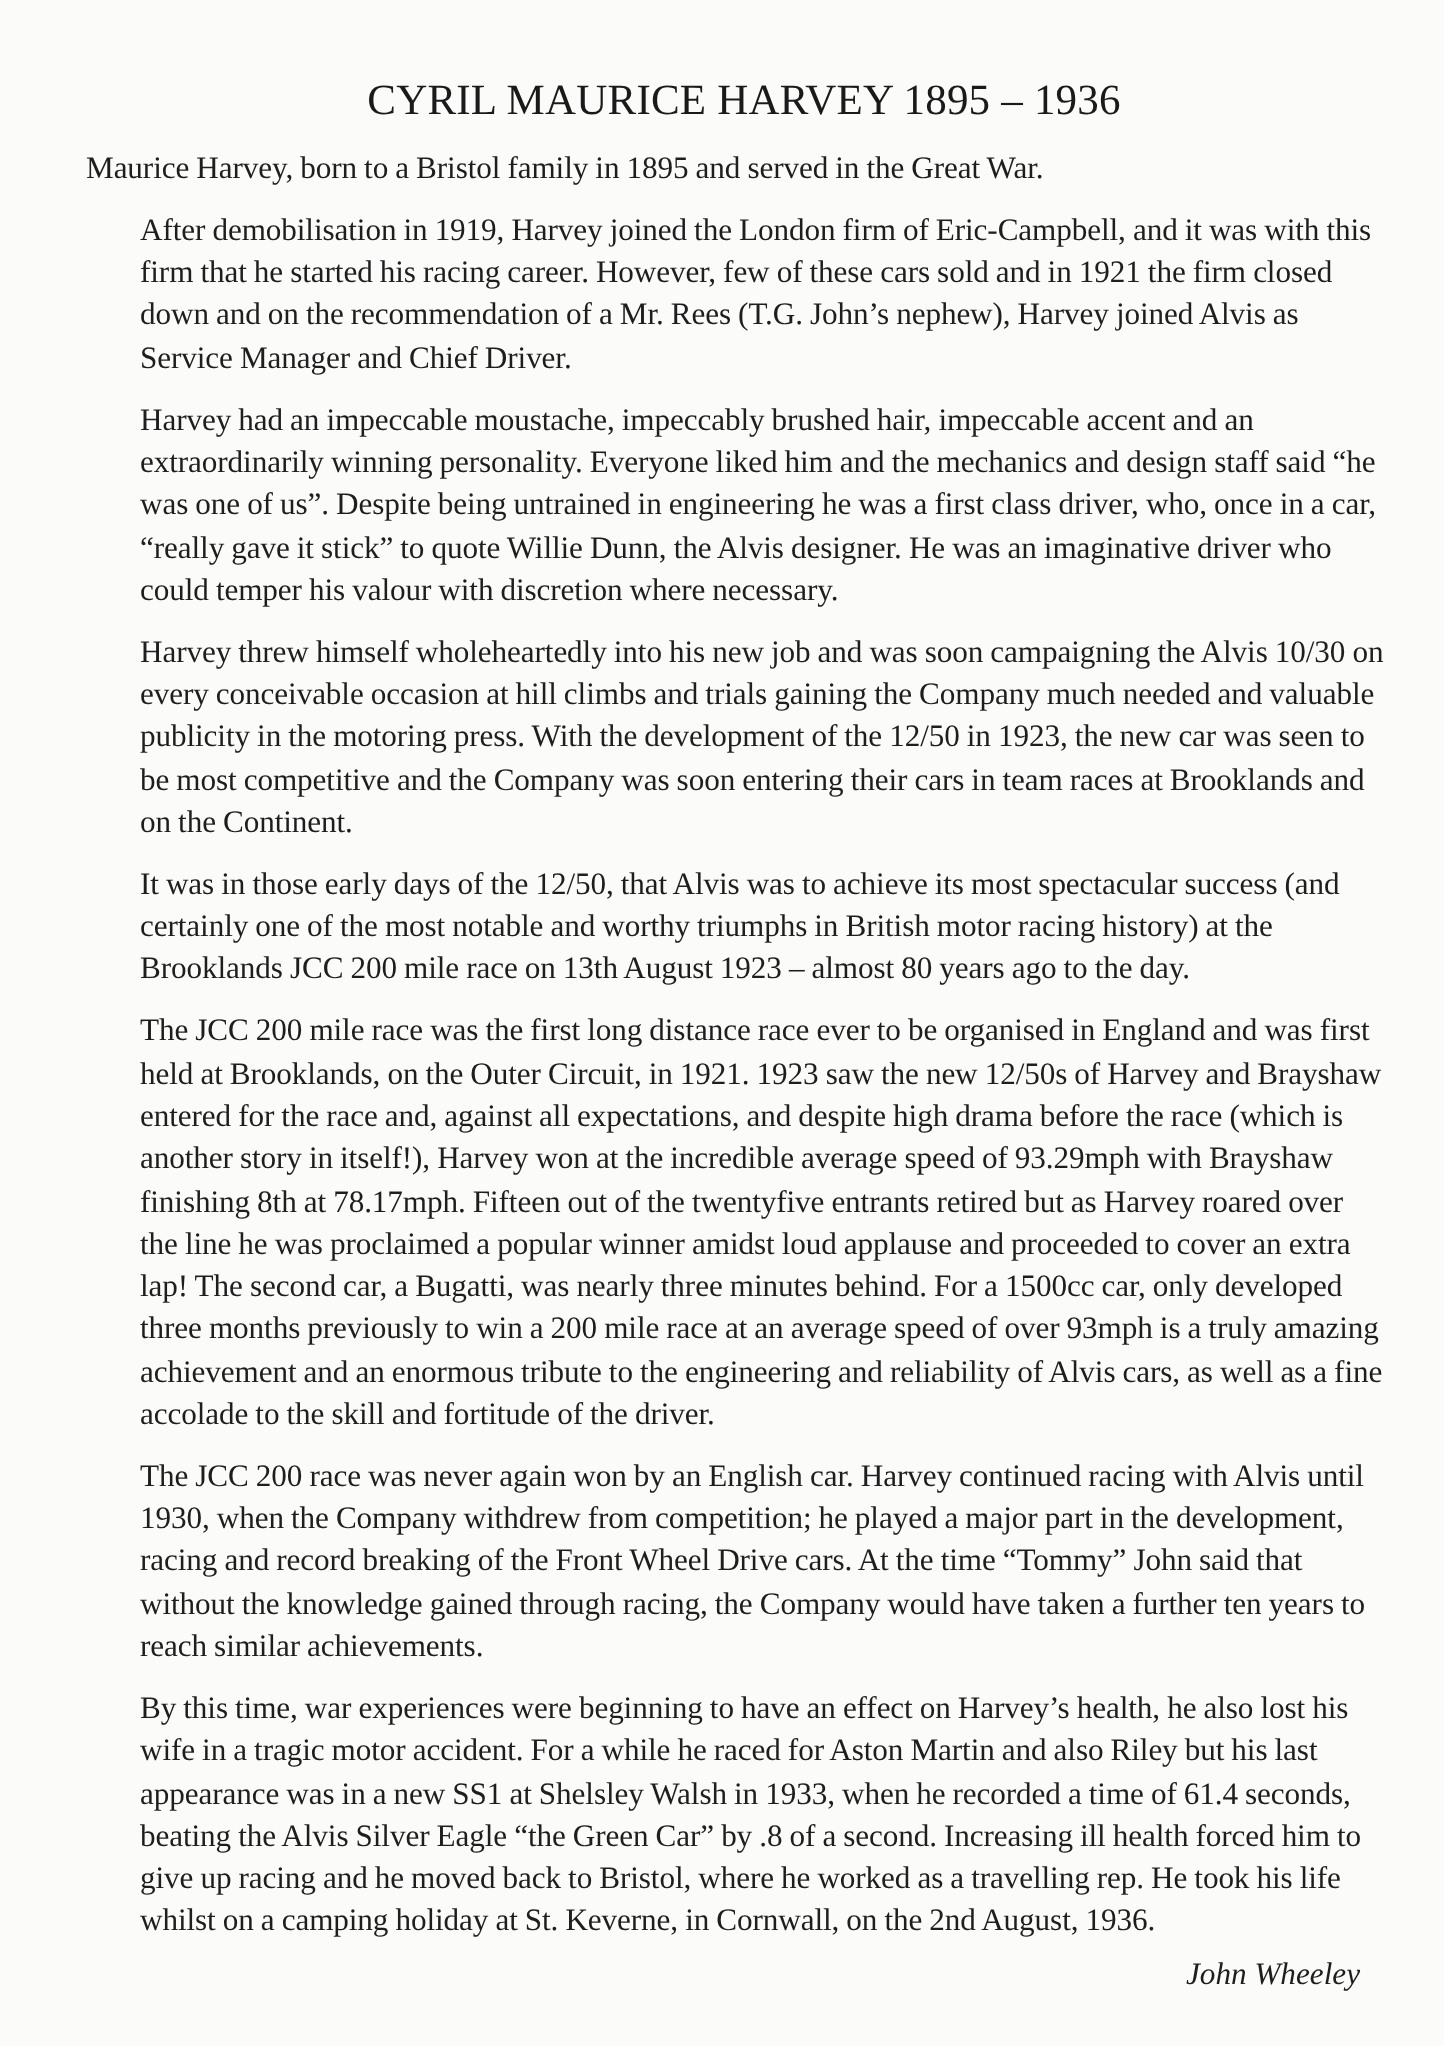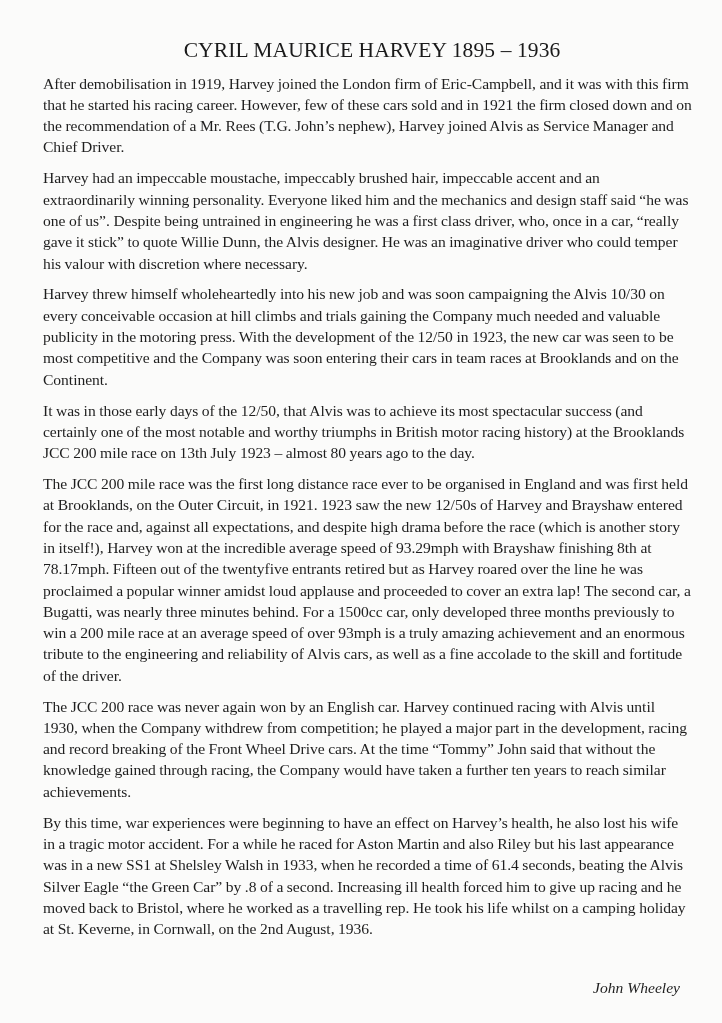--- a/index.html
+++ b/index.html
@@ -33,43 +33,44 @@
     }
     .para {
       margin: 0;
       font-size: 15.6px;
       line-height: 21.3px;
       color: #1e1e1e;
       letter-spacing: -0.05px;
       word-spacing: -0.3px;
     }
     .p1 { margin-top: 11px; }
-    .gap { margin-top: 9.6px; }
+    .gap { margin-top: 9.6px; margin-left: 27px; }
     .signature {
       position: absolute;
       right: 2px;
       top: 967px;
       font-style: italic;
       font-size: 15.6px;
       color: #1e1e1e;
       margin: 12px;
     }
     .page-wrap {
       position: absolute;
       left: 0; top: 0; width: 722px; height: 1023px;
     }
   </style>
 </head>
 <body>
 
 <div class="page-wrap">
   <div class="page">
     <h1 class="title">CYRIL MAURICE HARVEY  1895 – 1936</h1>
+    <p class="para p1">Maurice Harvey, born to a Bristol family in 1895 and served in the Great War.</p>
     <p class="para gap">After demobilisation in 1919, Harvey joined the London firm of Eric-Campbell, and it was with this firm that he started his racing career. However, few of these cars sold and in 1921 the firm closed down and on the recommendation of a Mr. Rees (T.G. John’s nephew), Harvey joined Alvis as Service Manager and Chief Driver.</p>
     <p class="para gap">Harvey had an impeccable moustache, impeccably brushed hair, impeccable accent and an extraordinarily winning personality. Everyone liked him and the mechanics and design staff said “he was one of us”. Despite being untrained in engineering he was a first class driver, who, once in a car, “really gave it stick” to quote Willie Dunn, the Alvis designer. He was an imaginative driver who could temper his valour with discretion where necessary.</p>
     <p class="para gap">Harvey threw himself wholeheartedly into his new job and was soon campaigning the Alvis 10/30 on every conceivable occasion at hill climbs and trials gaining the Company much needed and valuable publicity in the motoring press. With the development of the 12/50 in 1923, the new car was seen to be most competitive and the Company was soon entering their cars in team races at Brooklands and on the Continent.</p>
-    <p class="para gap">It was in those early days of the 12/50, that Alvis was to achieve its most spectacular success (and certainly one of the most notable and worthy triumphs in British motor racing history) at the Brooklands JCC 200 mile race on 13th July 1923 – almost 80 years ago to the day.</p>
+    <p class="para gap">It was in those early days of the 12/50, that Alvis was to achieve its most spectacular success (and certainly one of the most notable and worthy triumphs in British motor racing history) at the Brooklands JCC 200 mile race on 13th August 1923 – almost 80 years ago to the day.</p>
     <p class="para gap">The JCC 200 mile race was the first long distance race ever to be organised in England and was first held at Brooklands, on the Outer Circuit, in 1921. 1923 saw the new 12/50s of Harvey and Brayshaw entered for the race and, against all expectations, and despite high drama before the race (which is another story in itself!), Harvey won at the incredible average speed of 93.29mph with Brayshaw finishing 8th at 78.17mph. Fifteen out of the twentyfive entrants retired but as Harvey roared over the line he was proclaimed a popular winner amidst loud applause and proceeded to cover an extra lap! The second car, a Bugatti, was nearly three minutes behind. For a 1500cc car, only developed three months previously to win a 200 mile race at an average speed of over 93mph is a truly amazing achievement and an enormous tribute to the engineering and reliability of Alvis cars, as well as a fine accolade to the skill and fortitude of the driver.</p>
     <p class="para gap">The JCC 200 race was never again won by an English car. Harvey continued racing with Alvis until 1930, when the Company withdrew from competition; he played a major part in the development, racing and record breaking of the Front Wheel Drive cars. At the time “Tommy” John said that without the knowledge gained through racing, the Company would have taken a further ten years to reach similar achievements.</p>
     <p class="para gap">By this time, war experiences were beginning to have an effect on Harvey’s health, he also lost his wife in a tragic motor accident. For a while he raced for Aston Martin and also Riley but his last appearance was in a new SS1 at Shelsley Walsh in 1933, when he recorded a time of 61.4 seconds, beating the Alvis Silver Eagle “the Green Car” by .8 of a second. Increasing ill health forced him to give up racing and he moved back to Bristol, where he worked as a travelling rep. He took his life whilst on a camping holiday at St. Keverne, in Cornwall, on the 2nd August, 1936.</p>
   </div>
   <p class="signature" style="right:30px;">John Wheeley</p>
 </div>
 
 </body></html>

